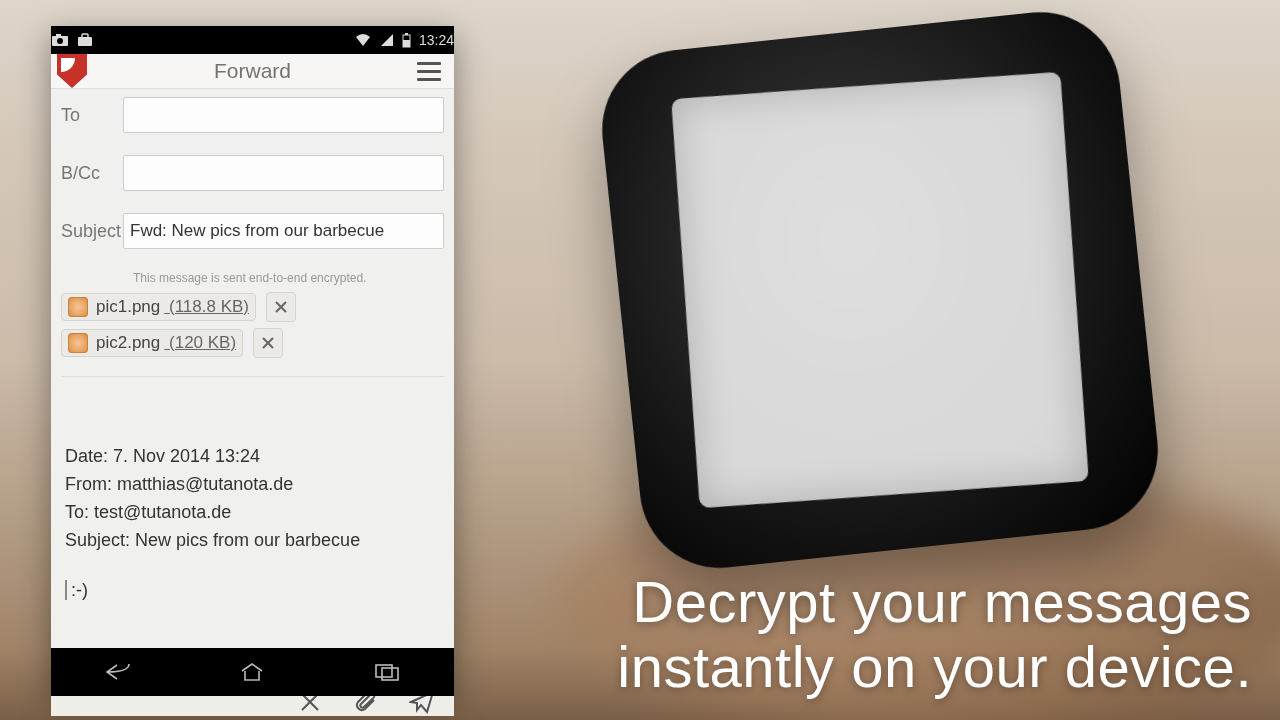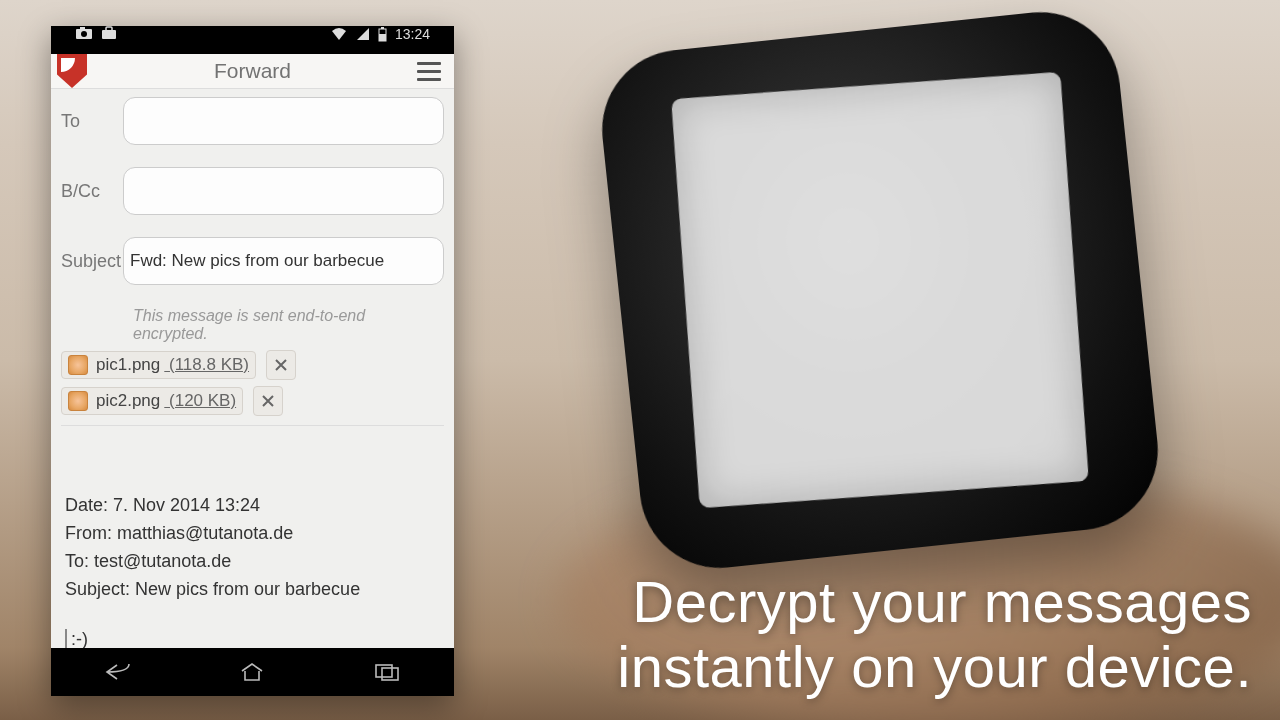--- a/index.html
+++ b/index.html
@@ -15,22 +15,22 @@
   .hand{position:absolute;left:560px;top:470px;width:760px;height:260px;
     background:radial-gradient(circle at 30% 30%,#b78e6f 0%,#9d7353 50%,#6e4b30 100%);
     border-radius:50%;filter:blur(20px);opacity:.55;}
   .caption{position:absolute;right:28px;bottom:20px;left:468px;text-align:right;
     color:#fff;font-weight:400;font-size:58px;line-height:1.12;letter-spacing:.5px;
     text-shadow:0 2px 8px rgba(0,0,0,.35);}
   .caption .l2{display:block;}
   
   .mock{position:absolute;left:51px;top:26px;width:403px;height:670px;background:#000;
     box-shadow:0 10px 30px rgba(0,0,0,.4);}
-  .statusbar{height:28px;background:#000;color:#ddd;display:flex;align-items:flex-start;
-    justify-content:space-between;padding:0 24px;font-size:14px;}
+  .statusbar{height:28px;background:#000;color:#ddd;display:flex;align-items:center;
+    justify-content:space-between;padding:0 0;font-size:14px;}
   .statusbar .left,.statusbar .right{display:flex;align-items:center;gap:8px;}
   .statusbar svg{display:block;}
   .navbar{position:absolute;left:0;right:0;bottom:0;height:48px;background:#000;
     display:flex;align-items:center;justify-content:space-around;}
   .navbar .nb{width:36px;height:22px;display:flex;align-items:center;justify-content:center;}
   .navbar svg{stroke:#bbb;fill:none;stroke-width:1.6;}
   .app{position:absolute;left:0;right:0;top:28px;bottom:48px;background:#f0f0ee;
     display:flex;flex-direction:column;}
   .app-header{height:42px;display:flex;align-items:center;position:relative;
     border-bottom:1px solid #ddd;background:#f7f6f4;}
@@ -39,32 +39,32 @@
   .logo::after{content:"";position:absolute;left:4px;top:4px;width:14px;height:14px;
     background:#fff;border-radius:0 0 14px 0;}
   .app-title{flex:1;text-align:center;font-size:21px;color:#737373;}
   .hamburger{width:34px;height:34px;margin-right:8px;display:flex;flex-direction:column;
     justify-content:center;gap:5px;align-items:center;}
   .hamburger span{display:block;width:24px;height:3px;background:#555;border-radius:1px;}
   .form{padding:8px 10px 0 10px;}
   .row{display:flex;align-items:center;margin-bottom:22px;}
   .row label{width:62px;font-size:18px;color:#777;}
   .row input{flex:1;height:30px;border:1px solid #ccc;background:#fdfdfd;font-size:17px;
-    padding:8px 6px;color:#333;border-radius:12px;}
-  .enc-note{font-size:16px;color:#999;margin:0 0 6px 72px;font-style:italic;}
+    padding:2px 6px;color:#333;border-radius:2px;}
+  .enc-note{font-size:12px;color:#999;margin:0 0 6px 72px;}
   .chip{display:inline-flex;align-items:center;background:#eceae6;border:1px solid #d6d2cc;
     border-radius:4px;padding:3px 6px;margin:2px 0;font-size:17px;color:#444;}
   .chip .fi{width:18px;height:18px;background:radial-gradient(circle,#f7c49a 0%,#e8a765 60%,#d68a3f 100%);
     border:1px solid #c9833d;border-radius:3px;margin-right:8px;}
   .chip .size{color:#666;margin-left:4px;text-decoration:underline;}
   .chip-x{margin-left:8px;width:28px;height:28px;display:inline-flex;align-items:center;
     justify-content:center;border:1px solid #d6d2cc;background:#eceae6;border-radius:4px;
     color:#666;font-size:18px;}
   .attach-row{display:flex;align-items:center;gap:2px;margin-bottom:4px;}
-  .body-area{border-top:1px solid #ddd;margin-top:8px;padding:10px 4px 0 4px;
+  .body-area{border-top:1px solid #ddd;margin-top:17px;padding:10px 4px 0 4px;
     font-size:18px;color:#333;line-height:1.55;height:300px;overflow:hidden;}
   .body-area .gap{height:56px;}
   .body-area .cursor{border-left:2px solid #888;padding-left:4px;display:inline;}
   .toolbar{height:48px;border-top:1px solid #ddd;background:#efedea;display:flex;
     align-items:center;justify-content:flex-end;gap:28px;padding-right:18px;}
   .toolbar .tb{width:28px;height:28px;display:flex;align-items:center;justify-content:center;}
   .toolbar svg{stroke:#555;fill:none;stroke-width:2;}
 </style>
 </head>
 <body>

